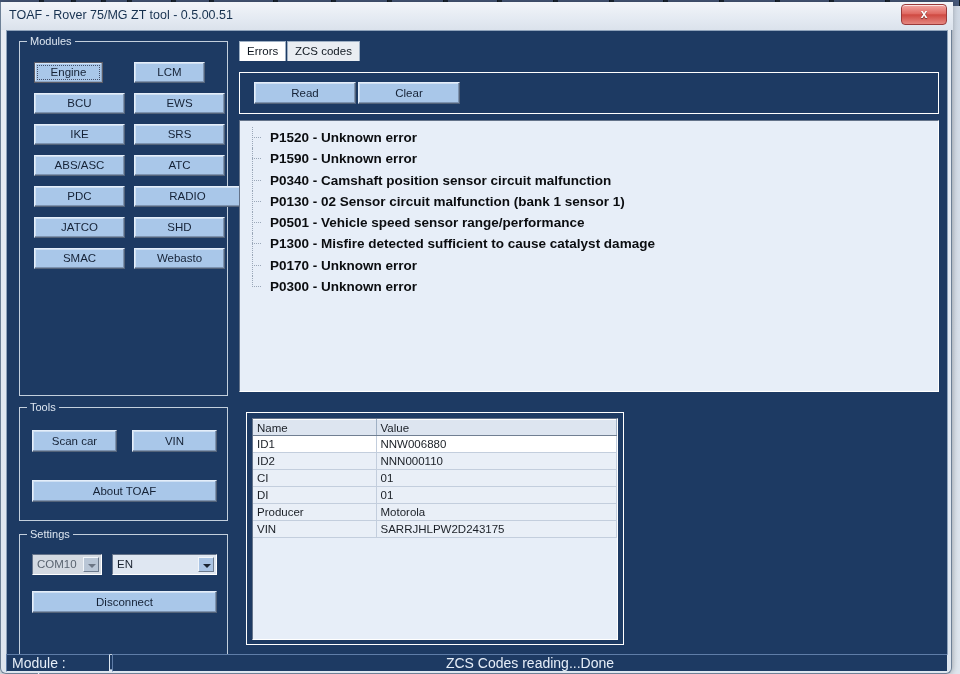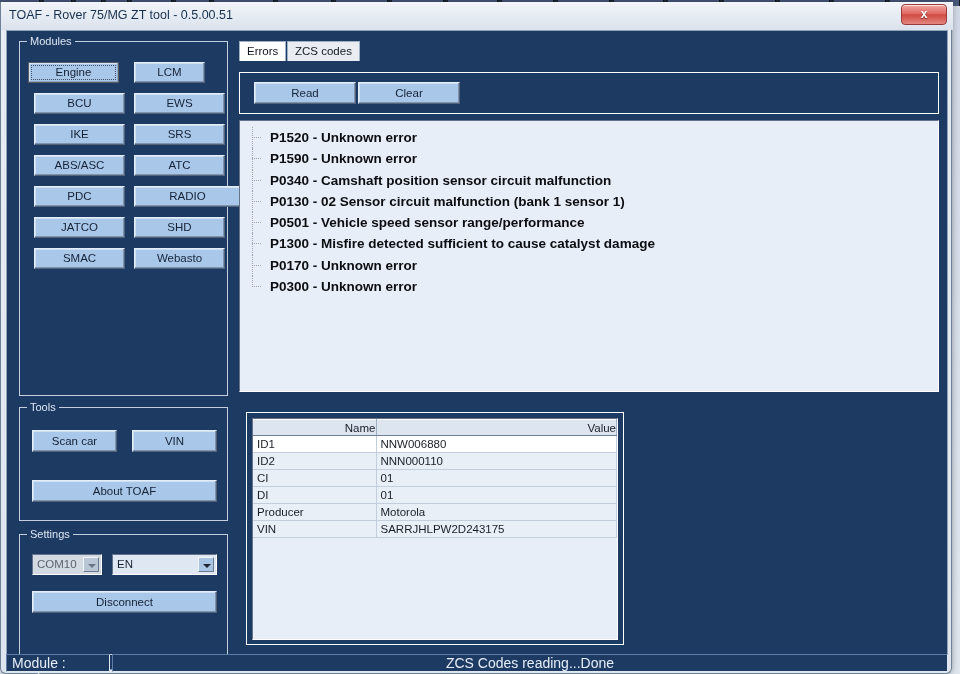--- a/index.html
+++ b/index.html
@@ -169,21 +169,21 @@
 
   
   table.zcs {
     border-collapse: collapse;
     width: 100%;
     table-layout: fixed;
     font-size: 11.5px;
     color: #1a1f26;
   }
   table.zcs th {
-    text-align: right;
+    text-align: left;
     font-weight: normal;
     height: 16px;
     padding: 0 0 0 4px;
     background: #dde5f0;
     border-right: 1px solid #9fb0c4;
     border-bottom: 1px solid #707f92;
     border-top: 1px solid #ffffff;
     margin-left: 35px;
   }
   table.zcs td {
@@ -287,21 +287,21 @@
       <div id="close-btn">
         <span>x</span>
       </div>
     </div>
 
     <div id="client">
 
       <div class="groupbox" style="left:12px; top:10px; width:209px; height:355px;">
         <div class="gb-title">Modules</div>
 
-        <div class="btn focused" style="left:8px; top:20px; width:91px; height:21px; line-height:19px;">
+        <div class="btn focused" style="left:14px; top:20px; width:69px; height:21px; line-height:19px;">
           <span>Engine</span>
           </div>
         <div class="btn" style="left:114px; top:20px; width:71px; height:21px; line-height:19px;">
           <span>LCM</span>
           </div>
 
         <div class="btn" style="left:14px; top:51px; width:91px; height:21px; line-height:19px;">
           <span>BCU</span>
           </div>
         <div class="btn" style="left:114px; top:51px; width:91px; height:21px; line-height:19px;">

